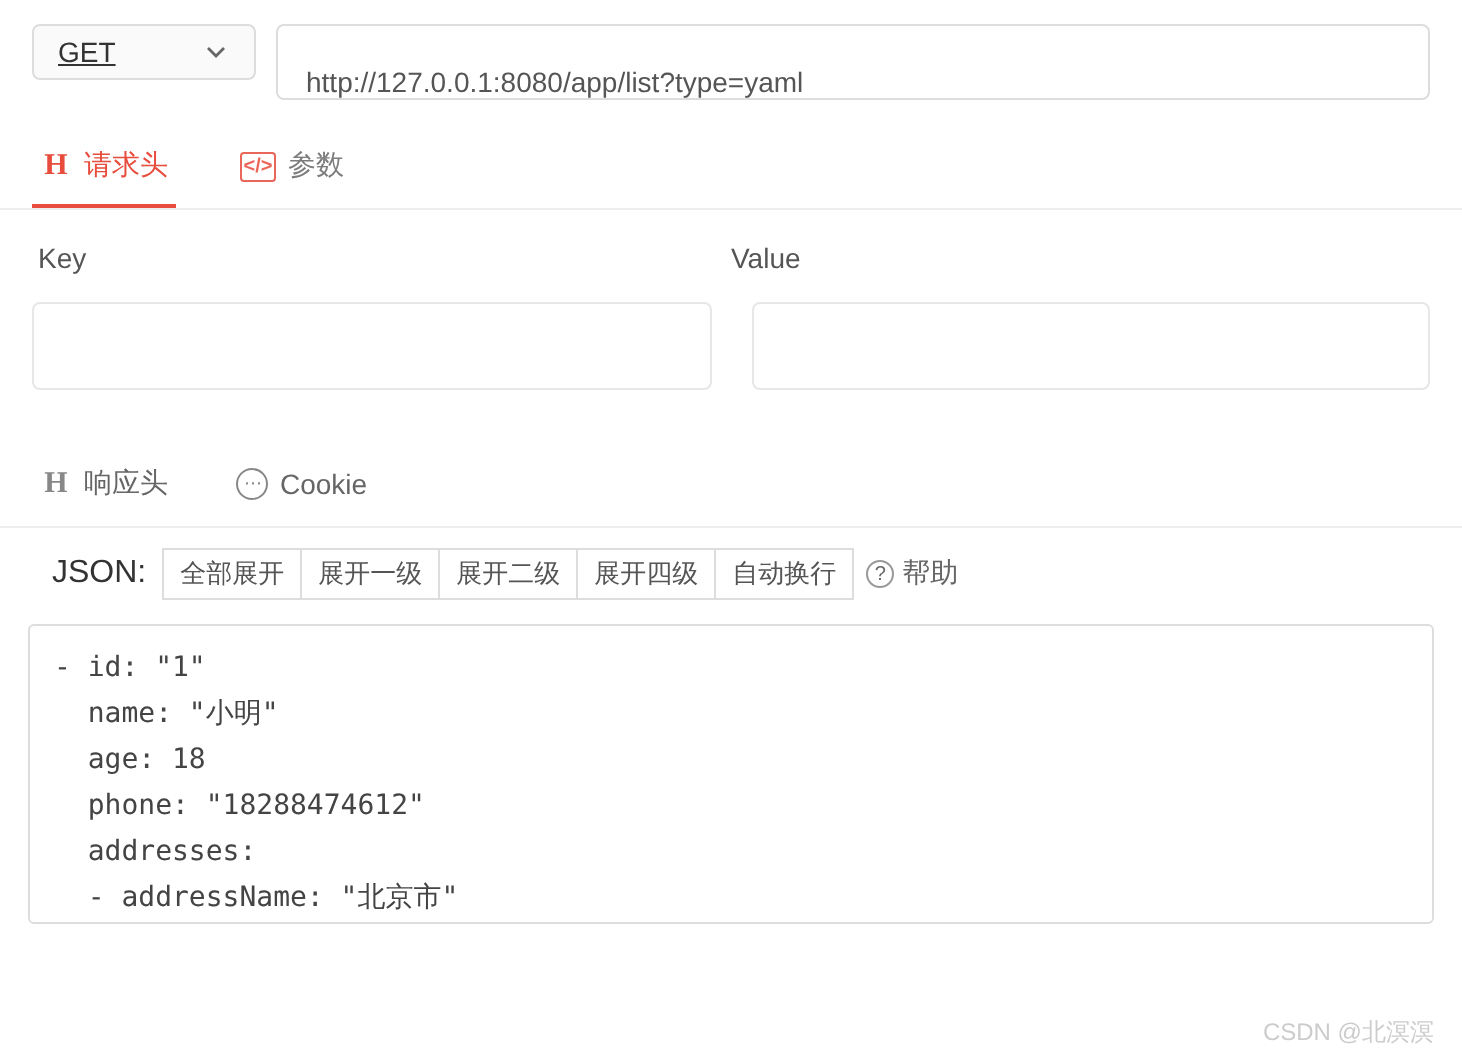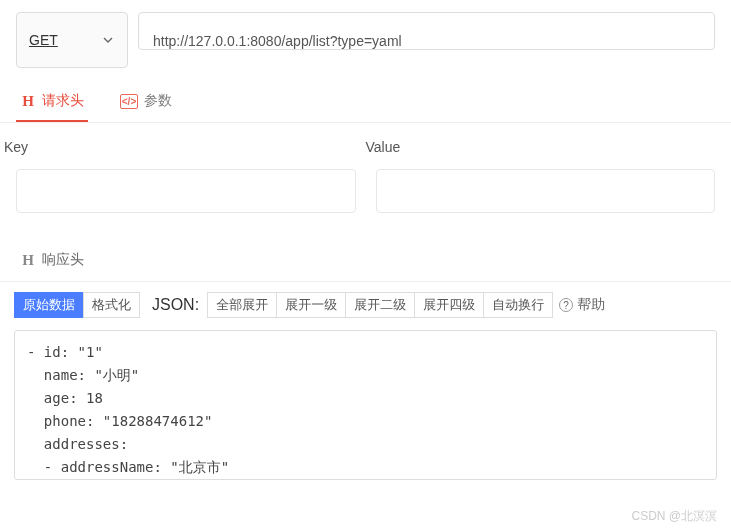--- a/index.html
+++ b/index.html
@@ -1,35 +1,35 @@
 <!DOCTYPE html>
 <html><head>
 <meta charset="utf-8">
 <style>
   * { box-sizing: border-box; margin: 0; padding: 0; }
   body { font-family: -apple-system, BlinkMacSystemFont, "Segoe UI", "PingFang SC", "Microsoft YaHei", sans-serif; font-size: 14px; color: #333; background: #fff; width: 731px; height: 531px; overflow: hidden; }
   
   .top-bar { display: flex; gap: 10px; padding: 12px 16px 8px; }
-  .method-select { width: 112px; height: 56px; border: 1px solid #ddd; border-radius: 4px; display: flex; align-items: center; justify-content: space-between; padding: 0 12px; background: #fafafa; cursor: pointer; text-decoration: underline; }
+  .method-select { width: 112px; height: 28px; border: 1px solid #ddd; border-radius: 4px; display: flex; align-items: center; justify-content: space-between; padding: 0 12px; background: #fafafa; cursor: pointer; text-decoration: underline; }
   .chevron { width: 12px; height: 12px; display: inline-flex; align-items: center; }
   .url-input { flex: 1; height: 38px; border: 1px solid #ddd; border-radius: 4px; padding: 0 14px; display: flex; align-items: flex-end; color: #555; background: #fff; }
   
   .tabs { display: flex; border-bottom: 1px solid #eee; padding: 10px 16px 0; gap: 28px; }
   .tab { display: flex; align-items: center; gap: 6px; padding: 6px 4px 10px; cursor: pointer; color: #666; border-bottom: 2px solid transparent; }
   .tab.active { color: #e74c3c; border-bottom-color: #e74c3c; }
   .tab.active.blue { color: #4a7dff; border-bottom-color: #4a7dff; }
   .tab-icon { width: 16px; height: 16px; display: inline-flex; align-items: center; justify-content: center; font-size: 13px; }
   .tab-icon.boxed { border: 1px solid currentColor; border-radius: 2px; font-size: 10px; width: 18px; height: 15px; font-weight: 600; }
   .tab-icon.h { font-family: Georgia, serif; font-weight: 600; font-size: 15px; }
   .tab-icon.circle { border: 1.5px solid currentColor; border-radius: 50%; width: 16px; height: 16px; position: relative; }
   .tab-icon.circle::before { content: "⋯"; position: absolute; left: 50%; top: 50%; transform: translate(-50%, -56%); font-size: 9px; letter-spacing: -1px; }
   .tab-icon.check { border: 1.5px solid currentColor; border-radius: 3px; width: 16px; height: 16px; position: relative; }
   .tab-icon.check::before { content: "✓"; position: absolute; left: 50%; top: 50%; transform: translate(-50%, -52%); font-size: 11px; }
   
-  .kv-section { display: flex; padding: 16px 4px 14px; }
+  .kv-section { display: flex; padding: 16px 19px 14px; }
   .kv-col { flex: 1; color: #555; }
   
   .kv-inputs { display: flex; gap: 20px; padding: 0 16px 24px; }
   .kv-input { flex: 1; height: 44px; border: 1px solid #e7e7e7; border-radius: 4px; background: #fff; }
   
   .resp-tabs { display: flex; border-bottom: 1px solid #eee; padding: 8px 16px 0; gap: 26px; }
   
   .json-toolbar { display: flex; align-items: center; gap: 0; padding: 10px 14px 8px; flex-wrap: nowrap; }
   .tb-btn { border: 1px solid #ddd; padding: 3px 8px; font-size: 13px; color: #555; background: #fff; cursor: pointer; white-space: nowrap; }
   .tb-btn.active { background: #4a7dff; color: #fff; border-color: #4a7dff; }
@@ -79,27 +79,27 @@
 <div class="kv-inputs">
   <div class="kv-input"></div>
   <div class="kv-input"></div>
 </div>
 
 <div class="resp-tabs">
   <div class="tab">
     <span class="tab-icon h" style="color:#888">H</span>
     <span>响应头</span>
   </div>
+  <div class="tab">
+    <span class="tab-icon circle" style="color:#888"></span>
+    <span>Cookie</span>
+  </div>
 </div>
 
 <div class="json-toolbar">
-  <div class="tb-group">
-    <div class="tb-btn active">原始数据</div>
-    <div class="tb-btn joined">格式化</div>
-  </div>
   <span class="json-label">JSON:</span>
   <div class="tb-group">
     <div class="tb-btn">全部展开</div>
     <div class="tb-btn joined">展开一级</div>
     <div class="tb-btn joined">展开二级</div>
     <div class="tb-btn joined">展开四级</div>
     <div class="tb-btn joined">自动换行</div>
   </div>
   <div class="tb-help">
     <span class="help-icon">?</span>

